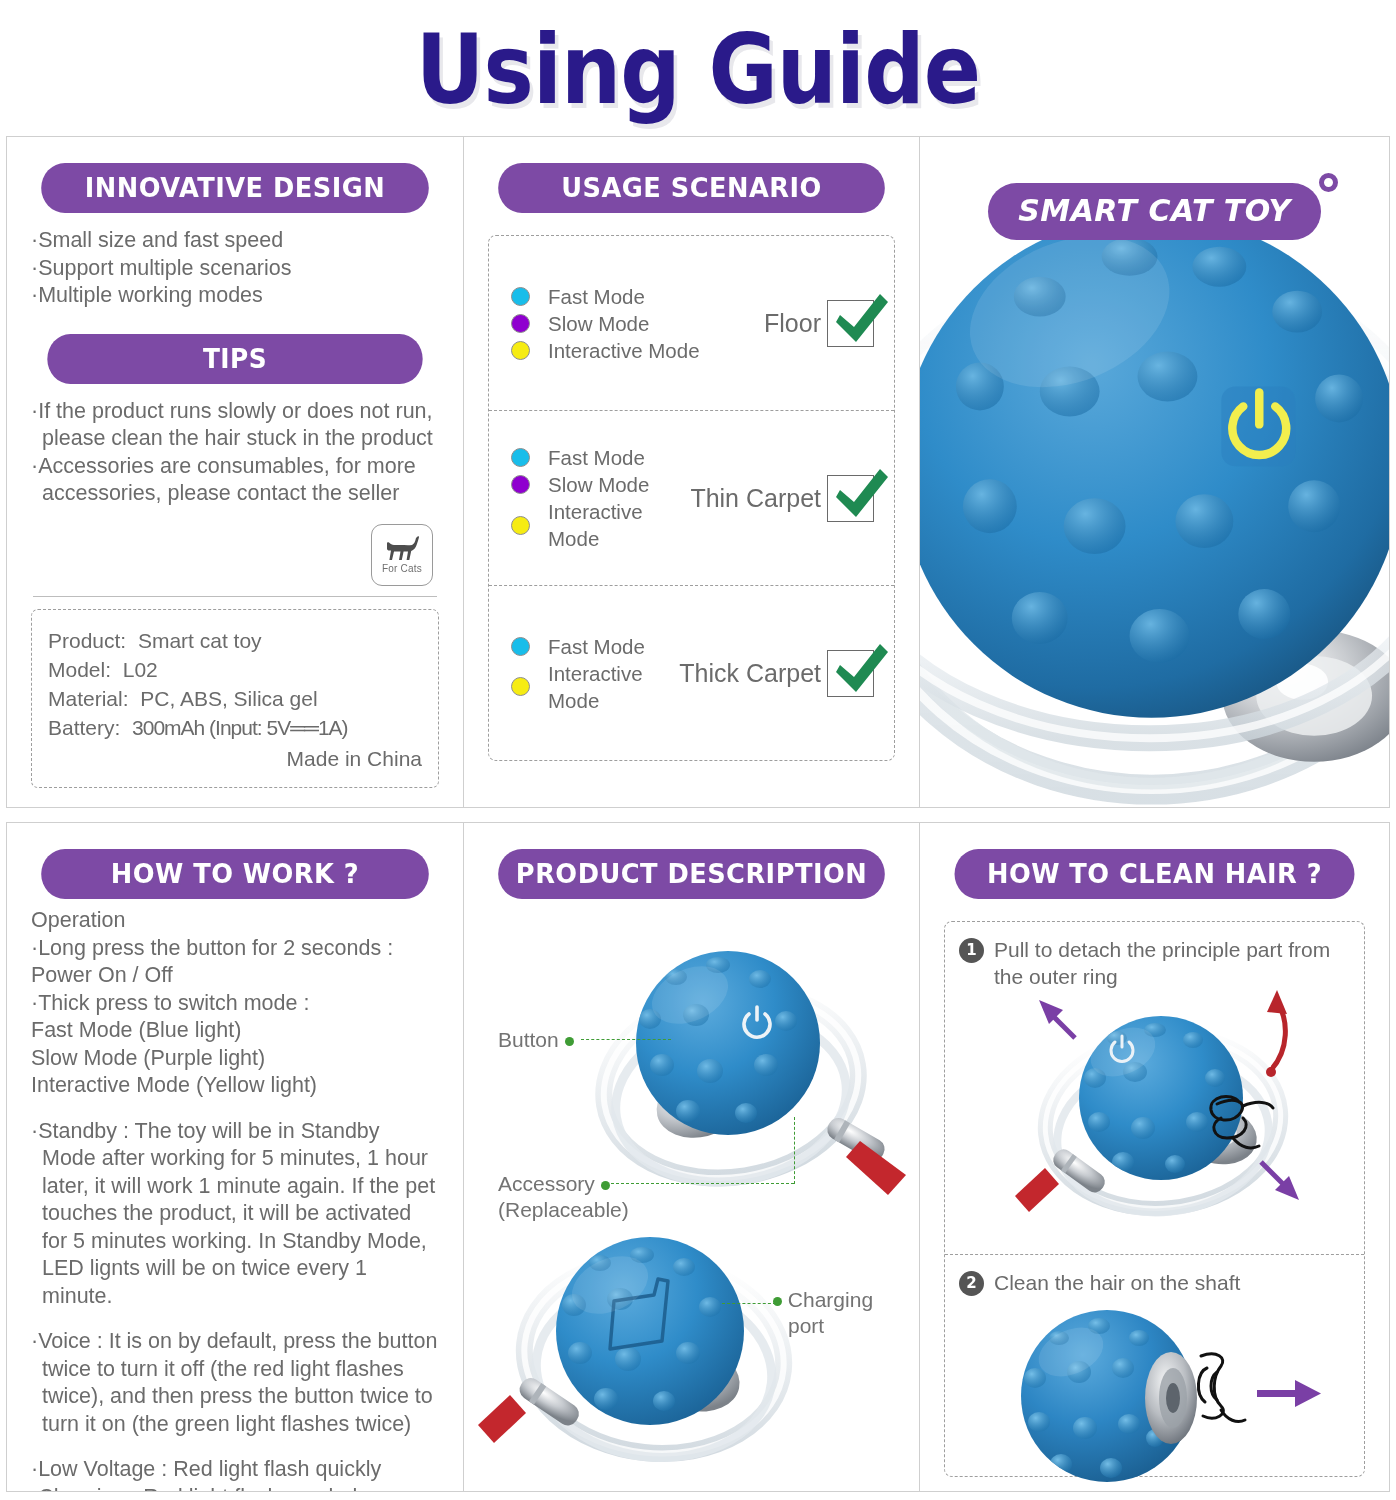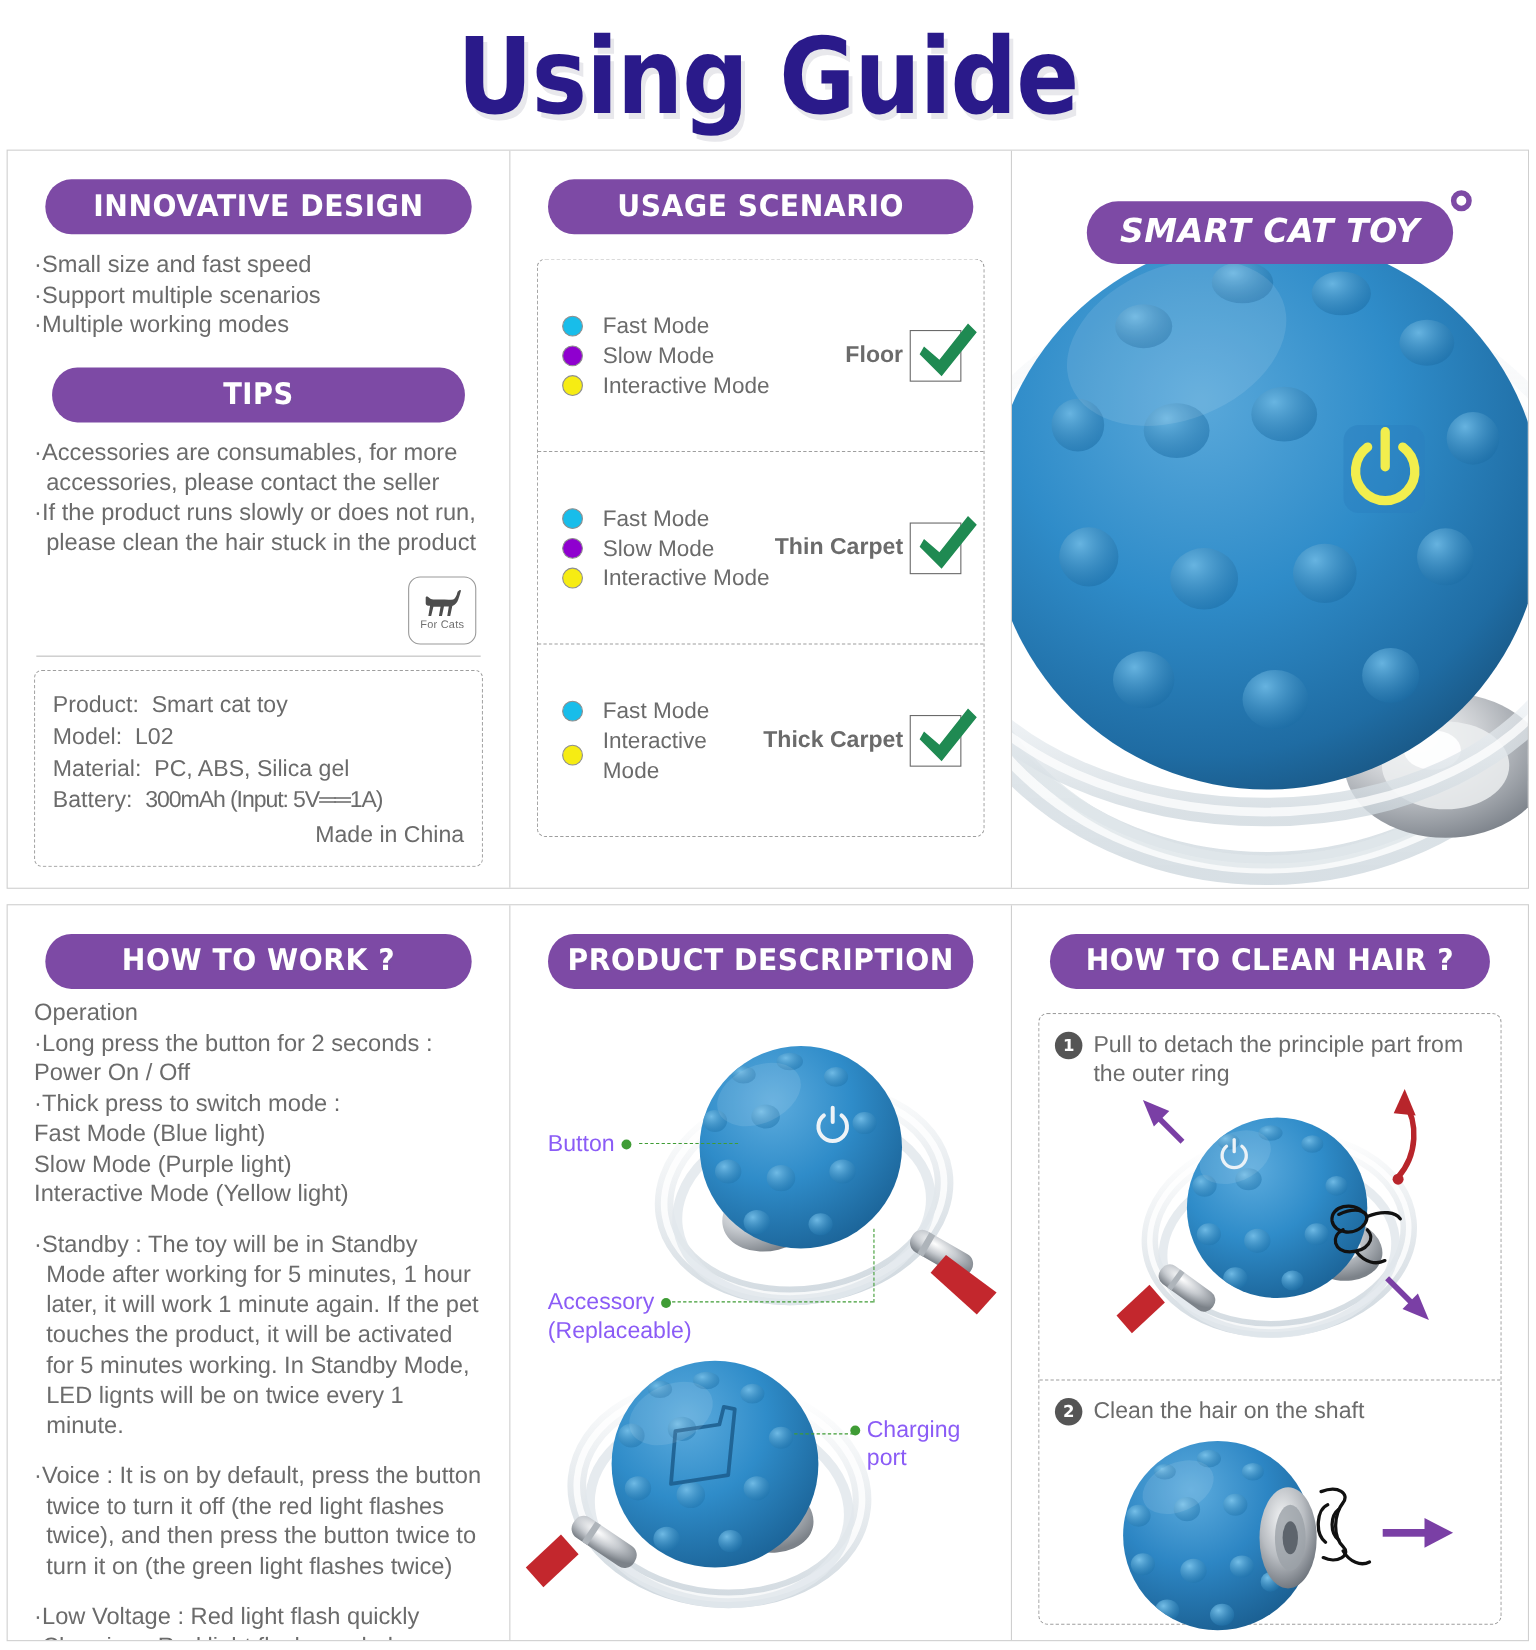--- a/index.html
+++ b/index.html
@@ -143,21 +143,21 @@
     flex: 0 0 auto;
   }
   .dot-fast { background: #18bdea; }
   .dot-slow { background: #8f00cf; }
   .dot-inter { background: #f6ec13; }
 
   .surface-wrap {
     display: flex; align-items: center; gap: 0;
     position: relative; padding-right: 16px;
   }
-  .surface-label { font-size: 21px; color: #6b6b6b; font-weight: 700; white-space: nowrap; }
+  .surface-label { font-size: 25px; color: #6b6b6b; font-weight: 400; white-space: nowrap; }
   .checkbox {
     width: 47px; height: 47px;
     border: 1.8px solid #6a6a6a;
     margin-left: 6px;
     position: relative;
   }
   .checkbox svg { position: absolute; left: 2px; top: -13px; }
 
   
   .hero {
@@ -189,21 +189,21 @@
     border: 5px solid #7d4aa5;
   }
   .hero-art { position: absolute; inset: 0; }
 
   
   .pd-area { position: relative; height: 578px; }
   .callout {
     position: absolute;
     font-size: 21px;
     line-height: 26px;
-    color: #8b5cf6;
+    color: #737373;
     font-weight: 300;
     white-space: nowrap;
   }
   .gdot {
     display: inline-block;
     width: 9px; height: 9px; border-radius: 50%;
     background: #3f9c35; vertical-align: middle;
   }
   .leader {
     position: absolute;
@@ -262,22 +262,22 @@
       <span class="li">·Small size and fast speed</span>
       <span class="li">·Support multiple scenarios</span>
       <span class="li">·Multiple working modes</span>
     </div>
 
     <div class="spacer-24"></div>
     <div class="pill narrow">TIPS</div>
 
     <div class="spacer-14"></div>
     <div class="body-list">
+      <span class="li hang">·If the product runs slowly or does not run, please clean the hair stuck in the product</span>
       <span class="li hang">·Accessories are consumables, for more accessories, please contact the seller</span>
-      <span class="li hang">·If the product runs slowly or does not run, please clean the hair stuck in the product</span>
     </div>
 
     <div class="forcats-wrap">
       <div class="forcats">
         <span>
           <svg width="40" height="26" viewBox="0 0 40 26">
             <path d="M34 2 C33 6 32 8 30 9 C26 9.5 22 9 18 9 L12 9 C10 9 8.5 8 7 6.6 C6 5.8 5 6.2 5 7.4 L5 12.5 C5 14 6 14.6 7.4 14.6 L9 14.6 L7.4 24 L10 24 L12 15.6 L18.5 15.6 L17 24 L19.8 24 L21.6 15.4 L26 15.4 L24.6 24 L27.3 24 L29.2 15 C31.8 14 33.6 12 34.6 9 C35.6 6.2 36.4 3.5 37 1.2 C37.2 0.4 36.2 0 35.6 0.6 Z" fill="#4d4d4d"></path>
           </svg>
         </span>
         <span class="cap">For Cats</span>

